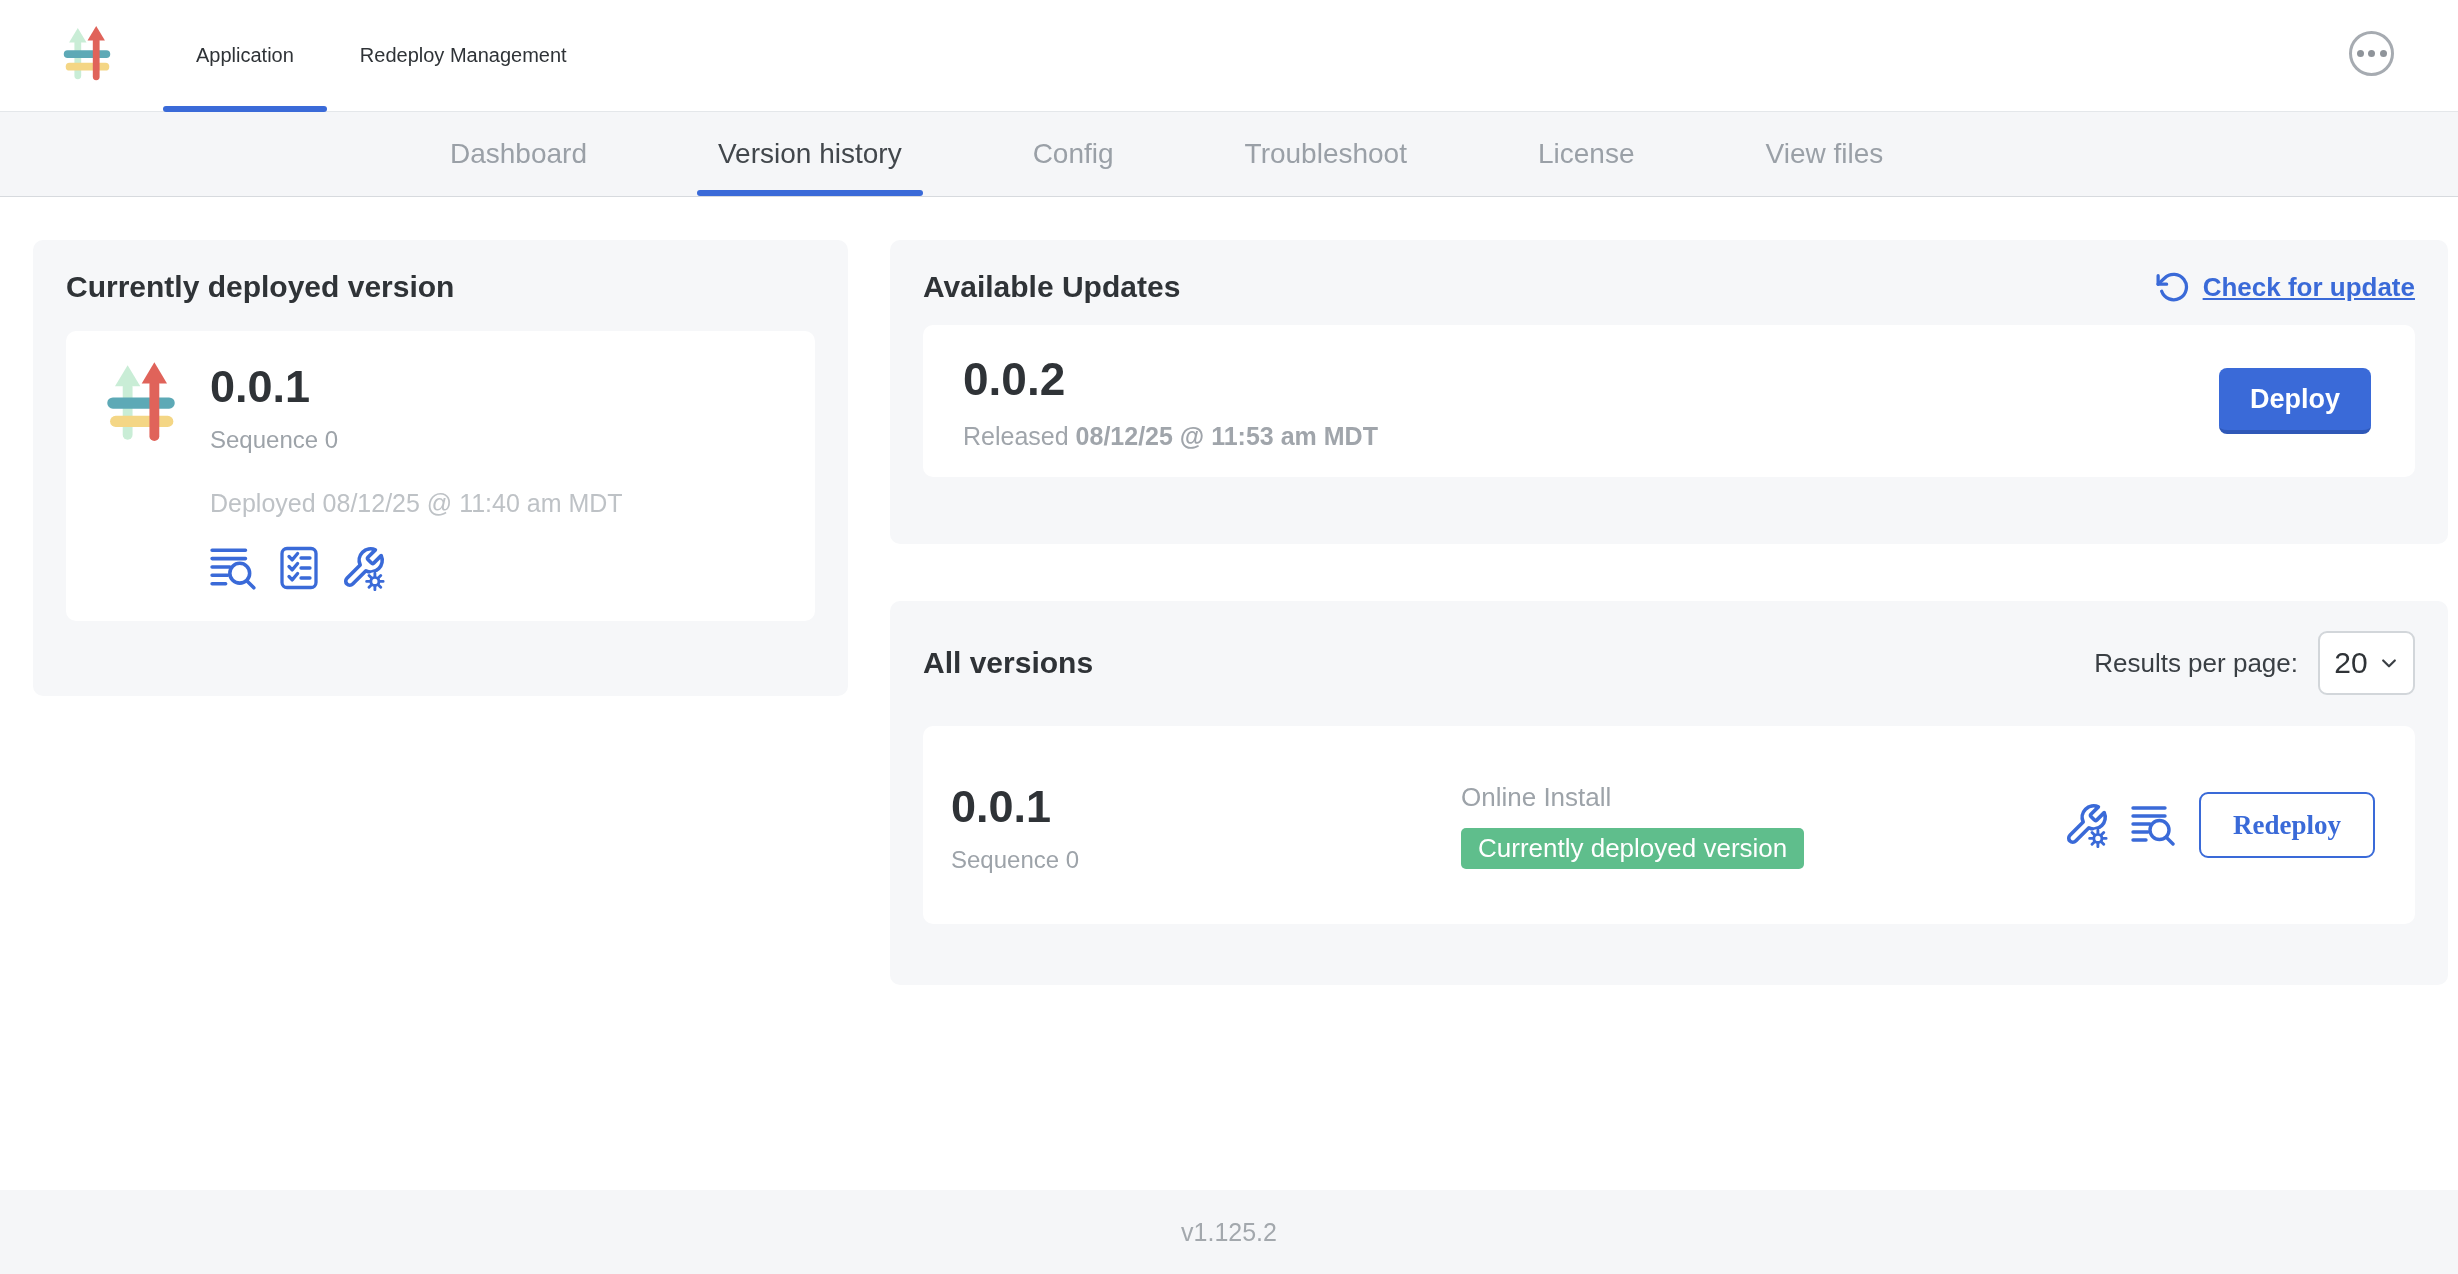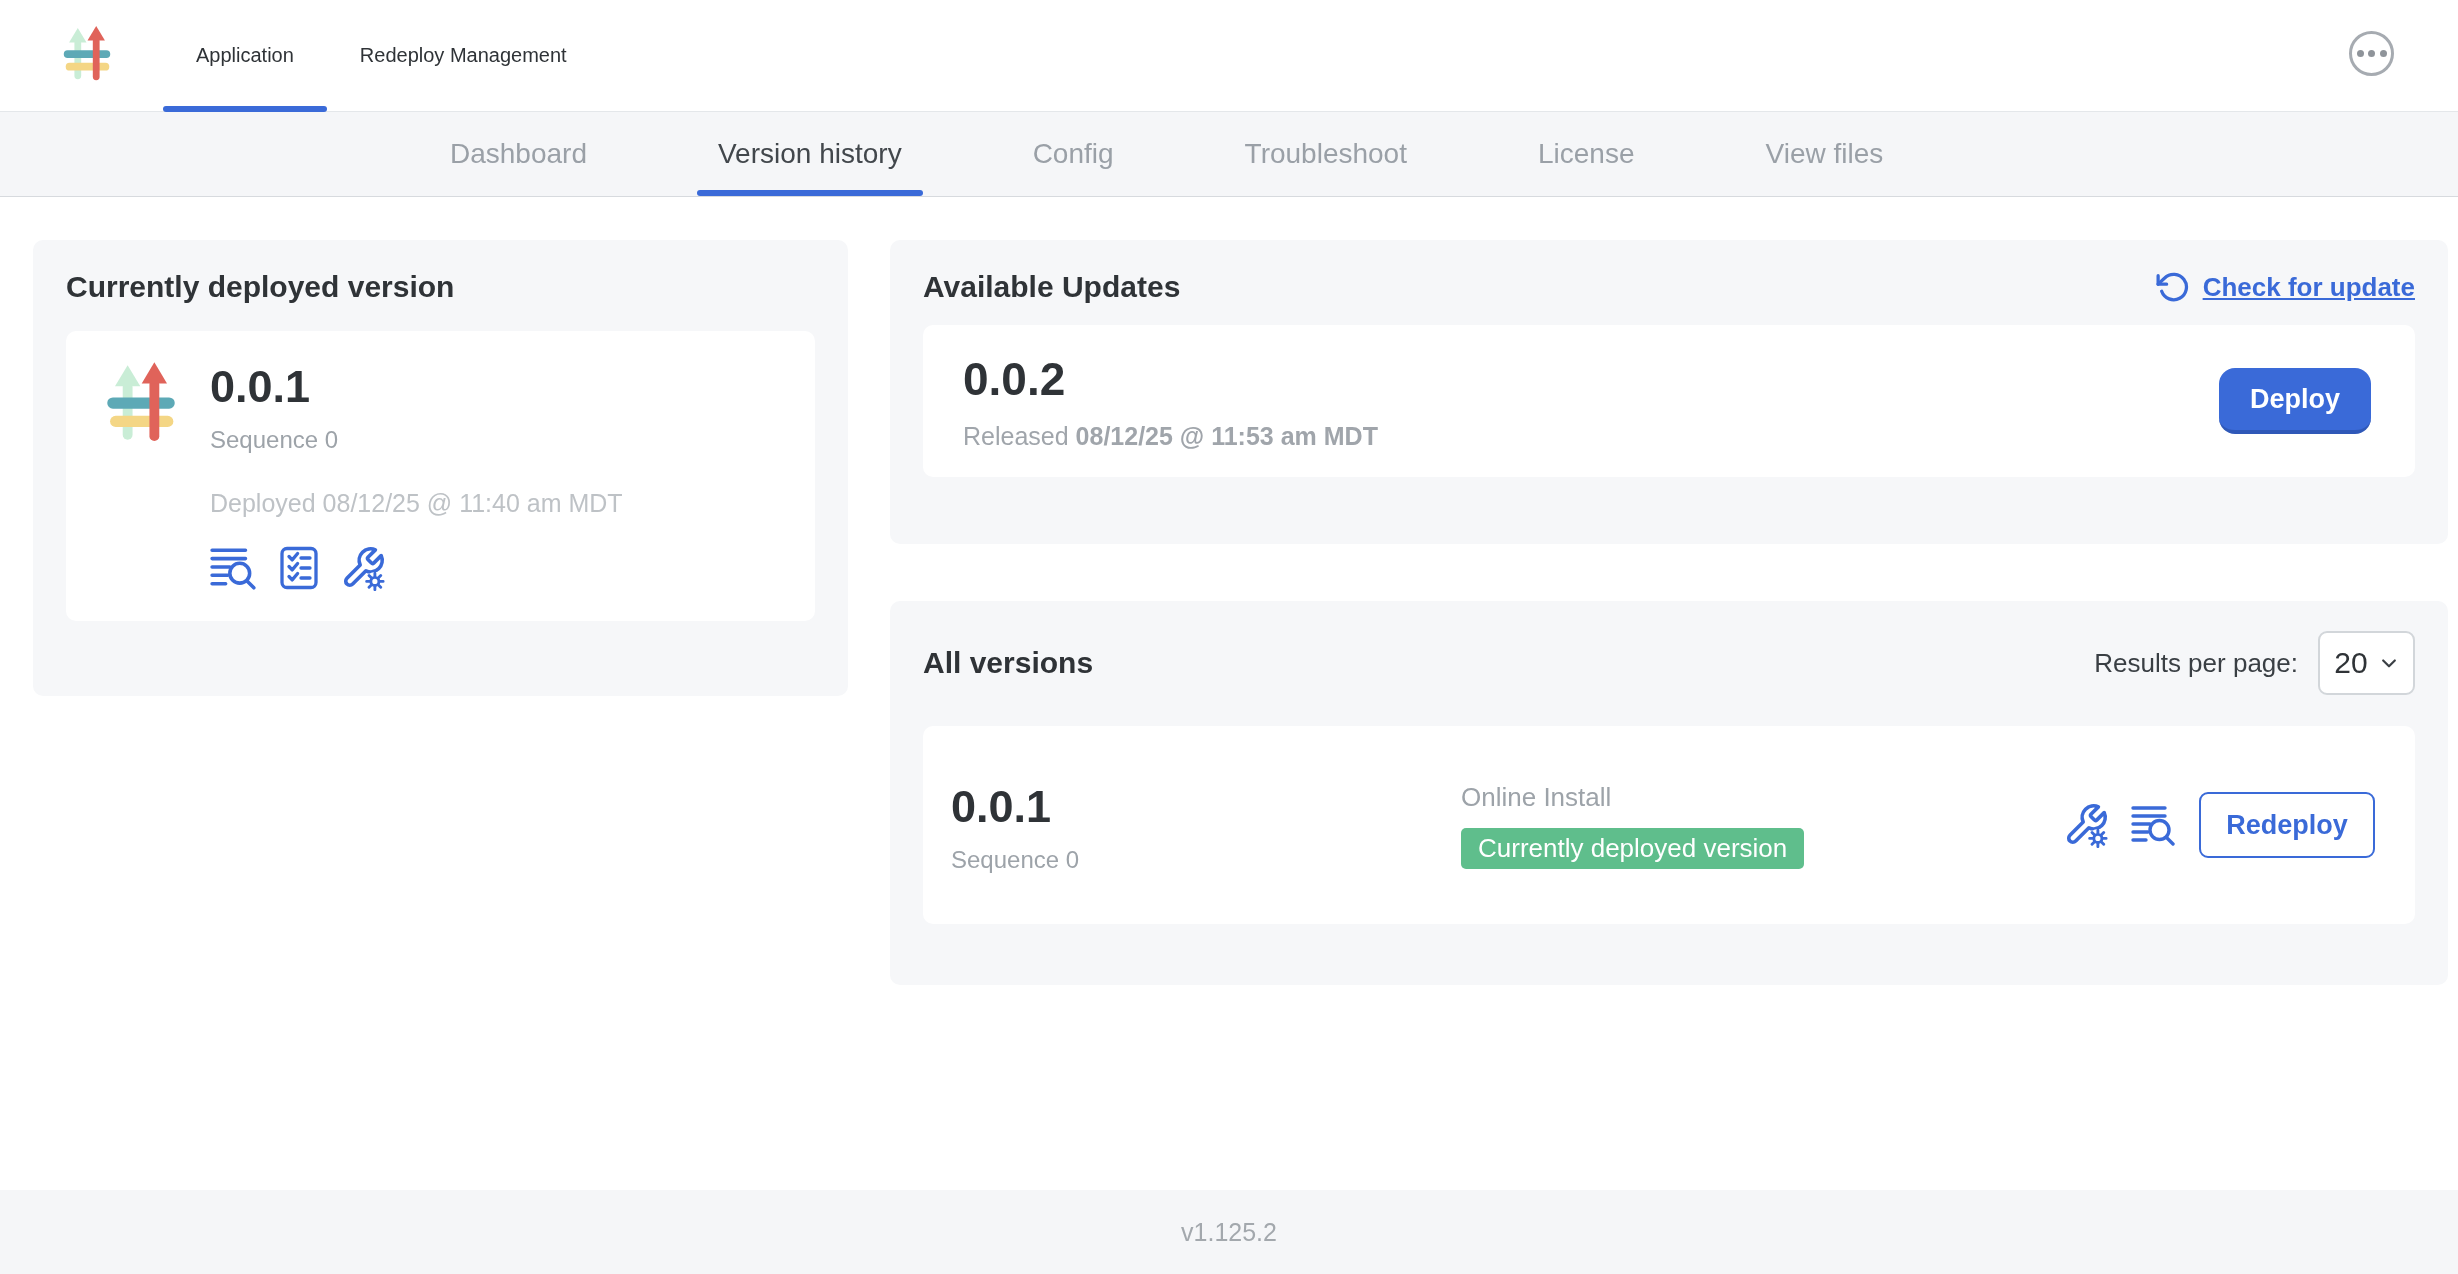--- a/index.html
+++ b/index.html
@@ -46,36 +46,36 @@
   .card-updates { left:890px; top:43px; width:1558px; height:304px; }
   .head-row { display:flex; justify-content:space-between; align-items:center; }
   .check-link { display:flex; align-items:center; gap:13px; cursor:pointer; }
   .check-link span { font-size:26px; font-weight:700; color:#3a6ad8; text-decoration:underline; }
   .updates-inner { margin-top:21px; height:152px; display:flex; align-items:center;
                    justify-content:space-between; padding:0 44px 0 40px; }
   .ver-xl { font-size:46px; font-weight:700; color:#2f3337; }
   .released { font-size:25px; color:#a0a5ab; margin-top:16px; }
   .released b { font-weight:700; }
   .btn-deploy { width:152px; height:66px; background:#3a6ad8; border:none; border-bottom:4px solid #2f58b8;
-                border-radius:16px; color:#fff; font-size:27px; font-weight:700;
+                border-radius:8px; color:#fff; font-size:27px; font-weight:700;
                 font-family:inherit; cursor:pointer; }
 
   .card-versions { left:890px; top:404px; width:1558px; height:384px; }
   .rpp { display:flex; align-items:center; gap:20px; font-size:26px; color:#3a3f44; }
   .select { width:97px; height:64px; background:#fff; border:2px solid #d2d6da; border-radius:9px;
             display:flex; align-items:center; justify-content:center; gap:11px;
             font-size:30px; color:#2f3337; cursor:pointer; }
   .versions-inner { margin-top:31px; height:198px; display:flex; align-items:center;
                     padding:0 40px 0 28px; }
   .vrow-left { width:510px; }
   .vrow-mid { flex:1; }
   .install-type { font-size:26px; font-weight:500; color:#9da3a9; }
   .badge { display:inline-block; margin-top:15px; background:#5fbe8c; color:#fff;
            font-size:26px; line-height:41px; padding:0 17px; border-radius:5px; }
-  .vrow-right { display:flex; align-items:center; gap:22px; }
+  .vrow-right { display:flex; align-items:center; gap:22px;font-family:Liberation Serif, serif; }
   .btn-redeploy { width:176px; height:66px; background:#fff; border:2.5px solid #3a6ad8;
                   border-radius:9px; color:#3a6ad8; font-size:27px; font-weight:700;
                   font-family:inherit; cursor:pointer; }
 
   
   .footer { height:84px; background:#f5f6f8; display:flex; align-items:center;
             justify-content:center; font-size:25px; color:#a3a8ad; }
 
   .icon-blue { stroke:#3a6ad8; fill:none; stroke-linecap:round; stroke-linejoin:round; }
 </style>

